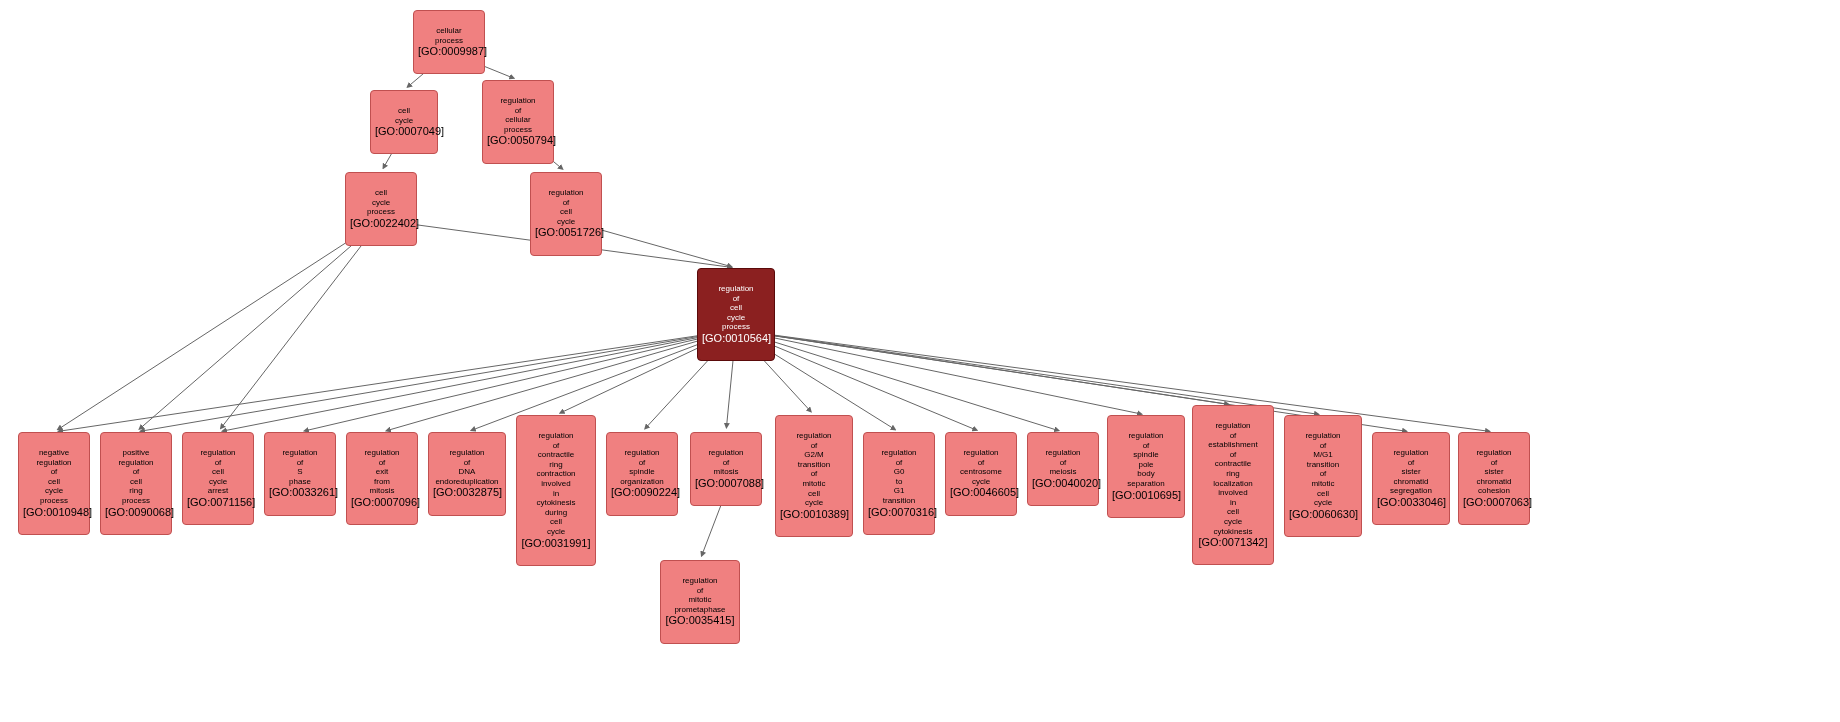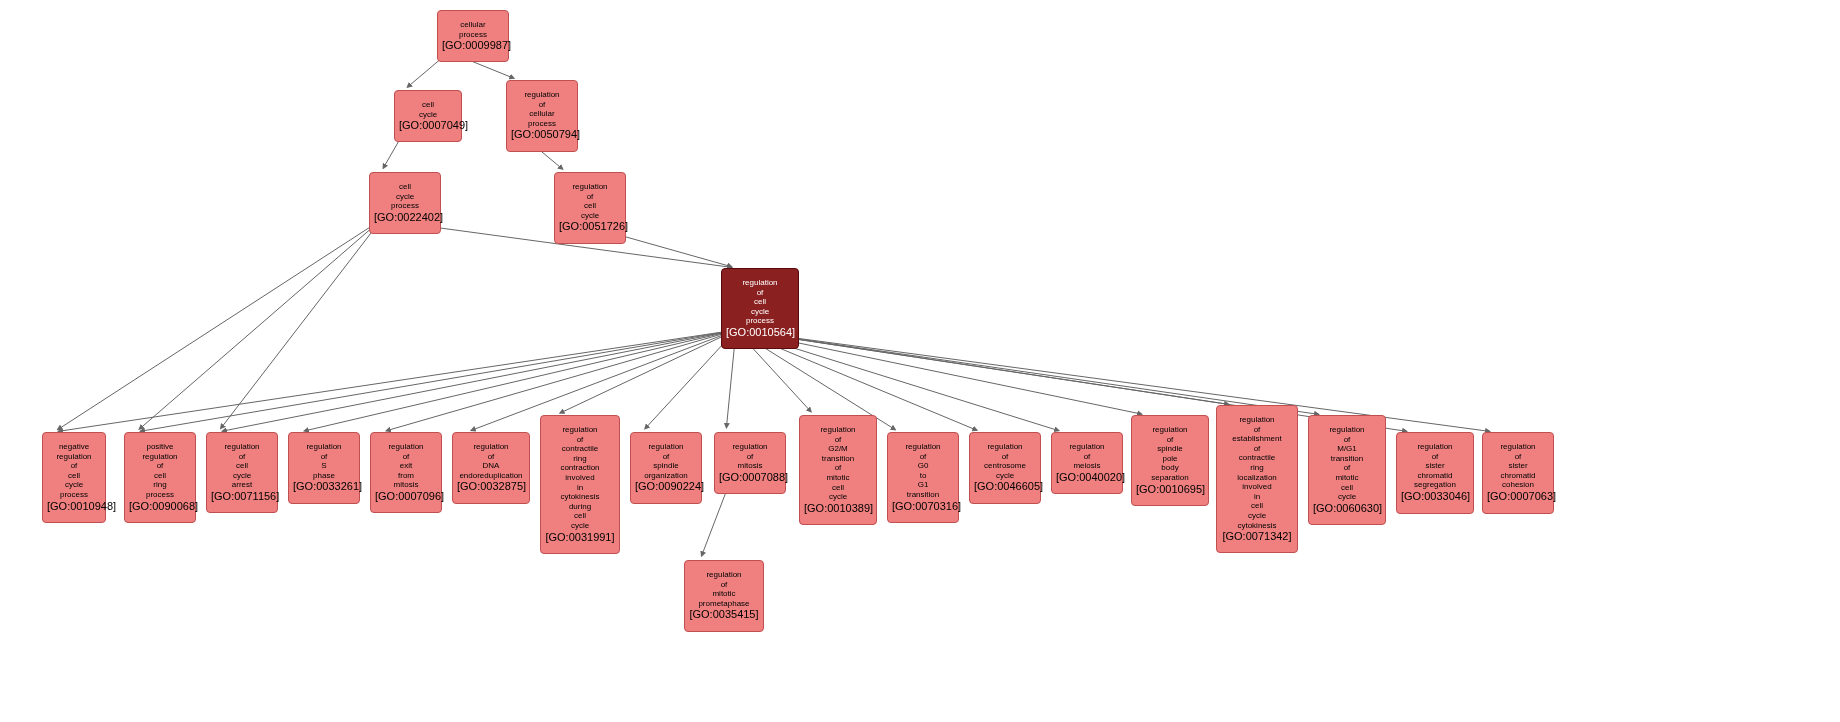--- a/index.html
+++ b/index.html
@@ -21,26 +21,25 @@
       top: 0; left: 0;
       width: 1840px;
       height: 722px;
       pointer-events: none;
     }
     .node {
       position: absolute;
       background: #f08080;
       border: 1.5px solid #c05050;
       border-radius: 4px;
-      padding: 9px 4px;
+      padding: 15px 4px;
       text-align: center;
       font-size: 8px;
       line-height: 1.2;
       color: #000;
-      margin-left: 24px;
     }
     .node.dark {
       background: #8b2020;
       border-color: #5a0a0a;
       color: #fff;
     }
     .node-label {
       display: block;
     }
     .node-id {
@@ -118,21 +117,21 @@
       <span class="node-id">[GO:0051726]</span>
     </div>
     <div class="node dark" style="left: 697px; top: 268px; width: 78px; min-height: 62px;">
       <span class="node-label" style="white-space: pre-line;">regulation
 of
 cell
 cycle
 process</span>
       <span class="node-id">[GO:0010564]</span>
     </div>
-    <div class="node" style="left: 18px; top: 432px; width: 64px; min-height: 78px;">
+    <div class="node" style="left: 18px; top: 432px; width: 72px; min-height: 78px;">
       <span class="node-label" style="white-space: pre-line;">negative
 regulation
 of
 cell
 cycle
 process</span>
       <span class="node-id">[GO:0010948]</span>
     </div>
     <div class="node" style="left: 100px; top: 432px; width: 72px; min-height: 78px;">
       <span class="node-label" style="white-space: pre-line;">positive

